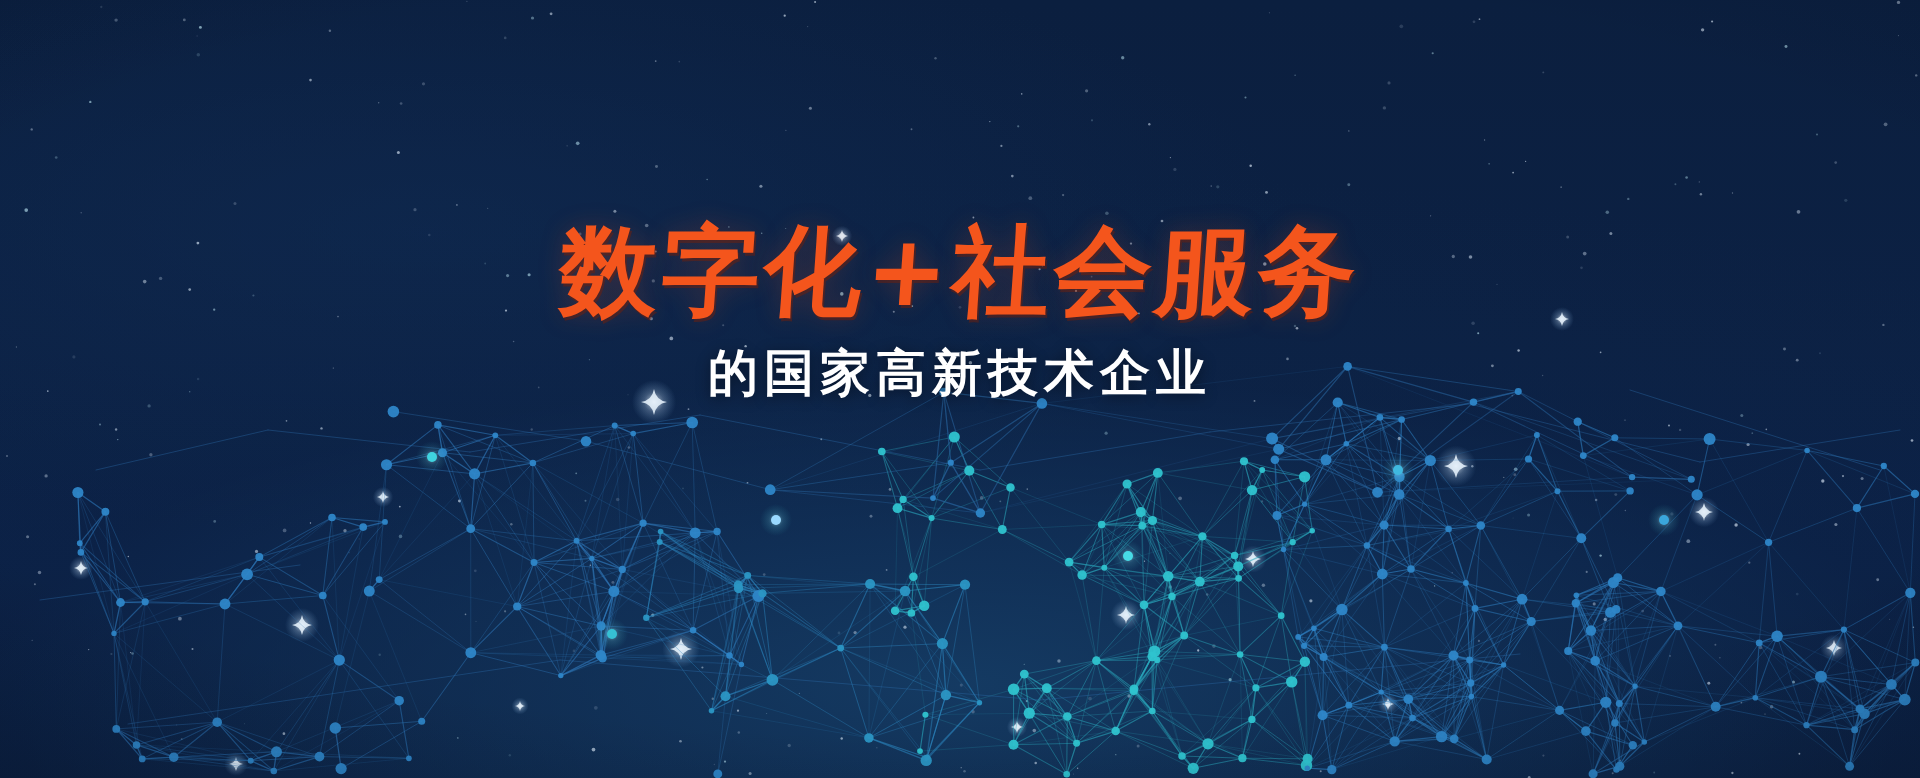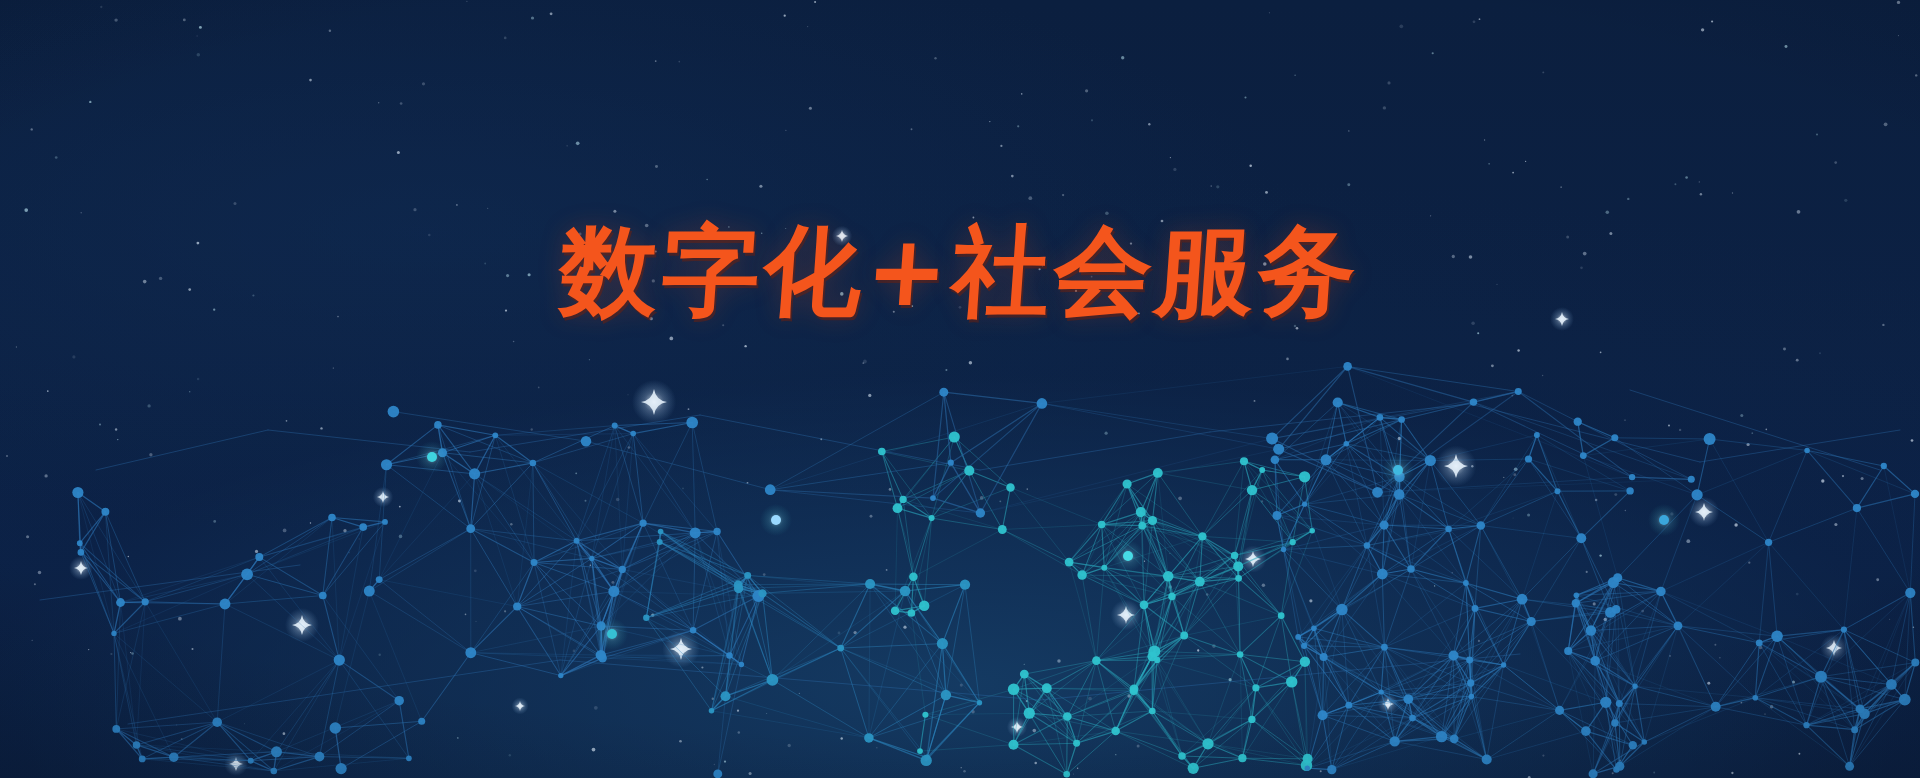--- a/index.html
+++ b/index.html
@@ -2170,15 +2170,16 @@
           <circle cx="1664" cy="520" r="16" fill="url(#starGlowTeal)" opacity="0.55"></circle>
           <circle cx="1664" cy="520" r="5" fill="#3aa6db"></circle>
         </g>
       </g>
   </svg>
 
   <div class="vignette"></div>
 
   <div class="text-block">
     <div class="headline">数字化+社会服务</div>
+    <div class="subtitle">的国家高新技术企业</div>
   </div>
 
 </div>
 
 </body></html>

